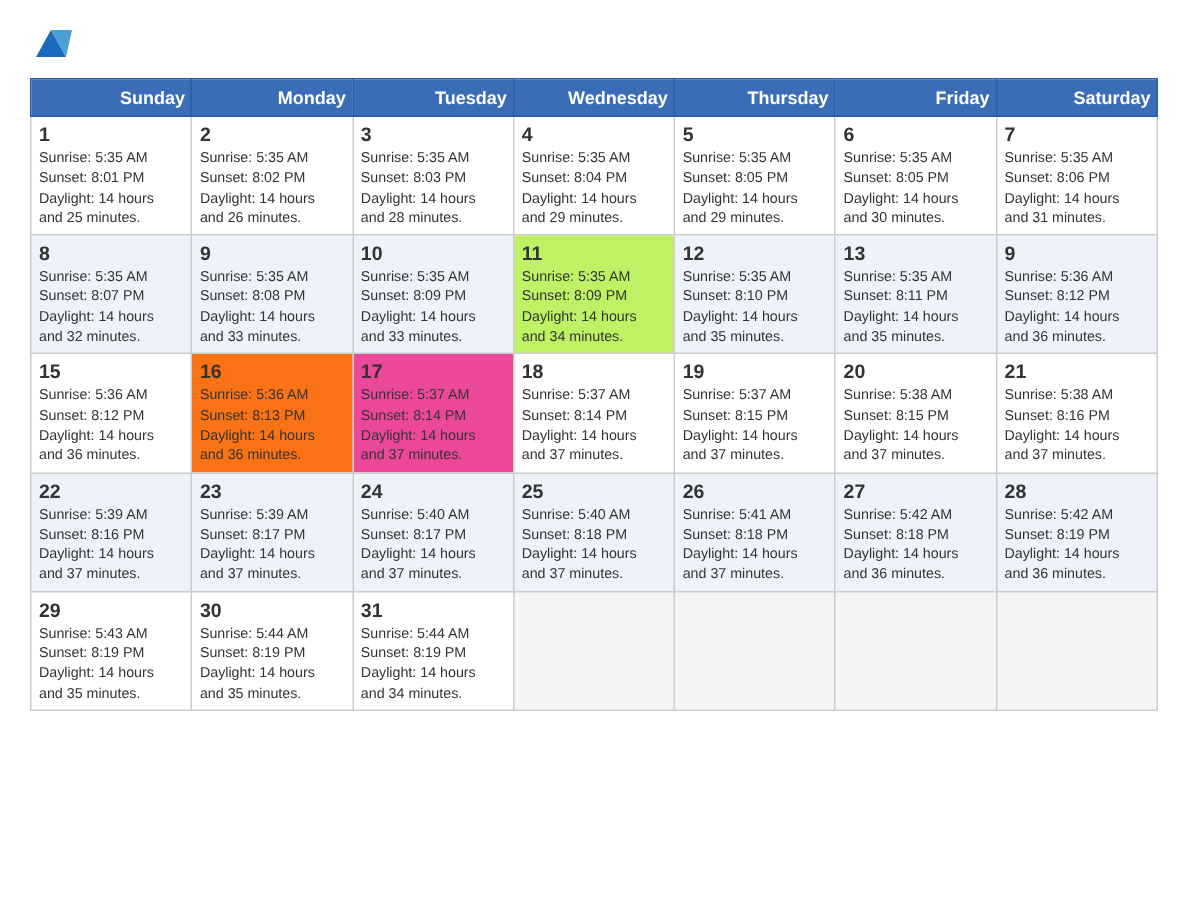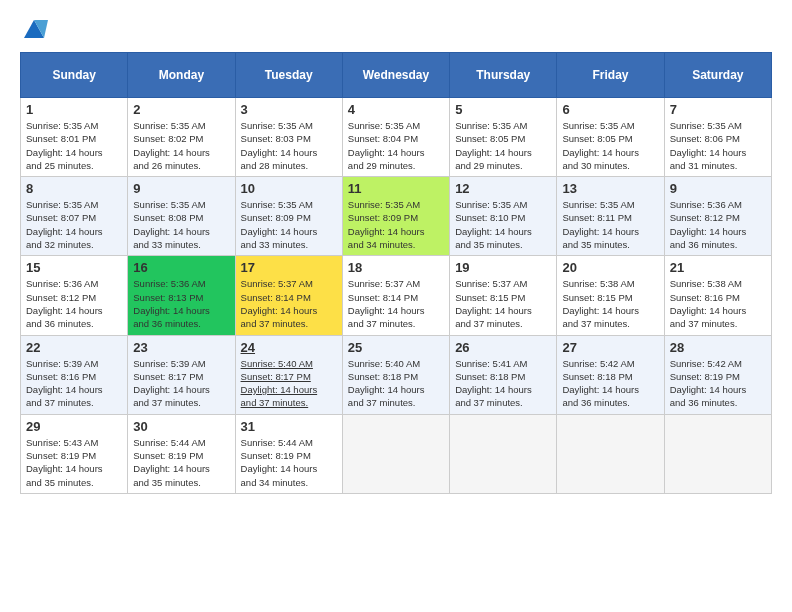--- a/index.html
+++ b/index.html
@@ -60,22 +60,22 @@
     .calendar {
       width: 100%;
       border-collapse: collapse;
       table-layout: fixed;
     }
     .calendar th {
       background: #3a6db5;
       color: #fff;
       font-size: 12px;
       font-weight: bold;
-      padding: 15px 4px;
-      text-align: center;
+      padding: 5px 4px;
+      text-align: right;
       border: 1px solid #2a5da5;
     }
     .calendar td {
       border: 1px solid #ccc;
       vertical-align: top;
       padding: 4px 5px;
       font-size: 9.5px;
       color: #333;
       height: 78px;
       width: calc(100% / 7);
@@ -147,31 +147,31 @@
           <td style="background: rgb(238, 243, 251);"><span class="day-number">8</span><span class="day-info">Sunrise: 5:35 AM<br>Sunset: 8:07 PM<br>Daylight: 14 hours<br>and 32 minutes.</span></td>
           <td style="background: rgb(238, 243, 251);"><span class="day-number">9</span><span class="day-info">Sunrise: 5:35 AM<br>Sunset: 8:08 PM<br>Daylight: 14 hours<br>and 33 minutes.</span></td>
           <td style="background: rgb(238, 243, 251);"><span class="day-number">10</span><span class="day-info">Sunrise: 5:35 AM<br>Sunset: 8:09 PM<br>Daylight: 14 hours<br>and 33 minutes.</span></td>
           <td style="background: #bef264;"><span class="day-number">11</span><span class="day-info">Sunrise: 5:35 AM<br>Sunset: 8:09 PM<br>Daylight: 14 hours<br>and 34 minutes.</span></td>
           <td style="background: rgb(238, 243, 251);"><span class="day-number">12</span><span class="day-info">Sunrise: 5:35 AM<br>Sunset: 8:10 PM<br>Daylight: 14 hours<br>and 35 minutes.</span></td>
           <td style="background: rgb(238, 243, 251);"><span class="day-number">13</span><span class="day-info">Sunrise: 5:35 AM<br>Sunset: 8:11 PM<br>Daylight: 14 hours<br>and 35 minutes.</span></td>
           <td style="background: rgb(238, 243, 251);"><span class="day-number">9</span><span class="day-info">Sunrise: 5:36 AM<br>Sunset: 8:12 PM<br>Daylight: 14 hours<br>and 36 minutes.</span></td>
         </tr>
         <tr>
           <td style="background: rgb(255, 255, 255);"><span class="day-number">15</span><span class="day-info">Sunrise: 5:36 AM<br>Sunset: 8:12 PM<br>Daylight: 14 hours<br>and 36 minutes.</span></td>
-          <td style="background: #22c55e;"><span class="day-number">16</span><span class="day-info">Sunrise: 5:36 AM<br>Sunset: 8:13 PM<br>Daylight: 14 hours<br>and 36 minutes.</span></td>
-          <td style="background: #fde047;"><span class="day-number">17</span><span class="day-info">Sunrise: 5:37 AM<br>Sunset: 8:14 PM<br>Daylight: 14 hours<br>and 37 minutes.</span></td>
+          <td style="background: #f97316;"><span class="day-number">16</span><span class="day-info">Sunrise: 5:36 AM<br>Sunset: 8:13 PM<br>Daylight: 14 hours<br>and 36 minutes.</span></td>
+          <td style="background: #ec4899;"><span class="day-number">17</span><span class="day-info">Sunrise: 5:37 AM<br>Sunset: 8:14 PM<br>Daylight: 14 hours<br>and 37 minutes.</span></td>
           <td style="background: rgb(255, 255, 255);"><span class="day-number">18</span><span class="day-info">Sunrise: 5:37 AM<br>Sunset: 8:14 PM<br>Daylight: 14 hours<br>and 37 minutes.</span></td>
           <td style="background: rgb(255, 255, 255); margin-top: 23px;"><span class="day-number">19</span><span class="day-info">Sunrise: 5:37 AM<br>Sunset: 8:15 PM<br>Daylight: 14 hours<br>and 37 minutes.</span></td>
           <td style="background: rgb(255, 255, 255);"><span class="day-number">20</span><span class="day-info">Sunrise: 5:38 AM<br>Sunset: 8:15 PM<br>Daylight: 14 hours<br>and 37 minutes.</span></td>
           <td style="background: rgb(255, 255, 255); border-radius: 27px;"><span class="day-number">21</span><span class="day-info">Sunrise: 5:38 AM<br>Sunset: 8:16 PM<br>Daylight: 14 hours<br>and 37 minutes.</span></td>
         </tr>
         <tr>
           <td style="background: rgb(238, 243, 251);"><span class="day-number">22</span><span class="day-info">Sunrise: 5:39 AM<br>Sunset: 8:16 PM<br>Daylight: 14 hours<br>and 37 minutes.</span></td>
           <td style="background: rgb(238, 243, 251);"><span class="day-number">23</span><span class="day-info">Sunrise: 5:39 AM<br>Sunset: 8:17 PM<br>Daylight: 14 hours<br>and 37 minutes.</span></td>
-          <td style="background: rgb(238, 243, 251); text-decoration: underline;"><span class="day-number">24</span><span class="day-info">Sunrise: 5:40 AM<br>Sunset: 8:17 PM<br>Daylight: 14 hours<br>and 37 minutes.</span></td>
+          <td style="background: rgb(238, 243, 251);"><span class="day-number">24</span><span class="day-info">Sunrise: 5:40 AM<br>Sunset: 8:17 PM<br>Daylight: 14 hours<br>and 37 minutes.</span></td>
           <td style="background: rgb(238, 243, 251);"><span class="day-number">25</span><span class="day-info">Sunrise: 5:40 AM<br>Sunset: 8:18 PM<br>Daylight: 14 hours<br>and 37 minutes.</span></td>
           <td style="background: rgb(238, 243, 251);"><span class="day-number">26</span><span class="day-info">Sunrise: 5:41 AM<br>Sunset: 8:18 PM<br>Daylight: 14 hours<br>and 37 minutes.</span></td>
           <td style="background: rgb(238, 243, 251);"><span class="day-number">27</span><span class="day-info">Sunrise: 5:42 AM<br>Sunset: 8:18 PM<br>Daylight: 14 hours<br>and 36 minutes.</span></td>
           <td style="background: rgb(238, 243, 251);"><span class="day-number">28</span><span class="day-info">Sunrise: 5:42 AM<br>Sunset: 8:19 PM<br>Daylight: 14 hours<br>and 36 minutes.</span></td>
         </tr>
         <tr>
           <td style="background: rgb(255, 255, 255);"><span class="day-number">29</span><span class="day-info">Sunrise: 5:43 AM<br>Sunset: 8:19 PM<br>Daylight: 14 hours<br>and 35 minutes.</span></td>
           <td style="background: rgb(255, 255, 255);"><span class="day-number">30</span><span class="day-info">Sunrise: 5:44 AM<br>Sunset: 8:19 PM<br>Daylight: 14 hours<br>and 35 minutes.</span></td>
           <td style="background: rgb(255, 255, 255);"><span class="day-number">31</span><span class="day-info">Sunrise: 5:44 AM<br>Sunset: 8:19 PM<br>Daylight: 14 hours<br>and 34 minutes.</span></td>
           <td class="empty"></td>

